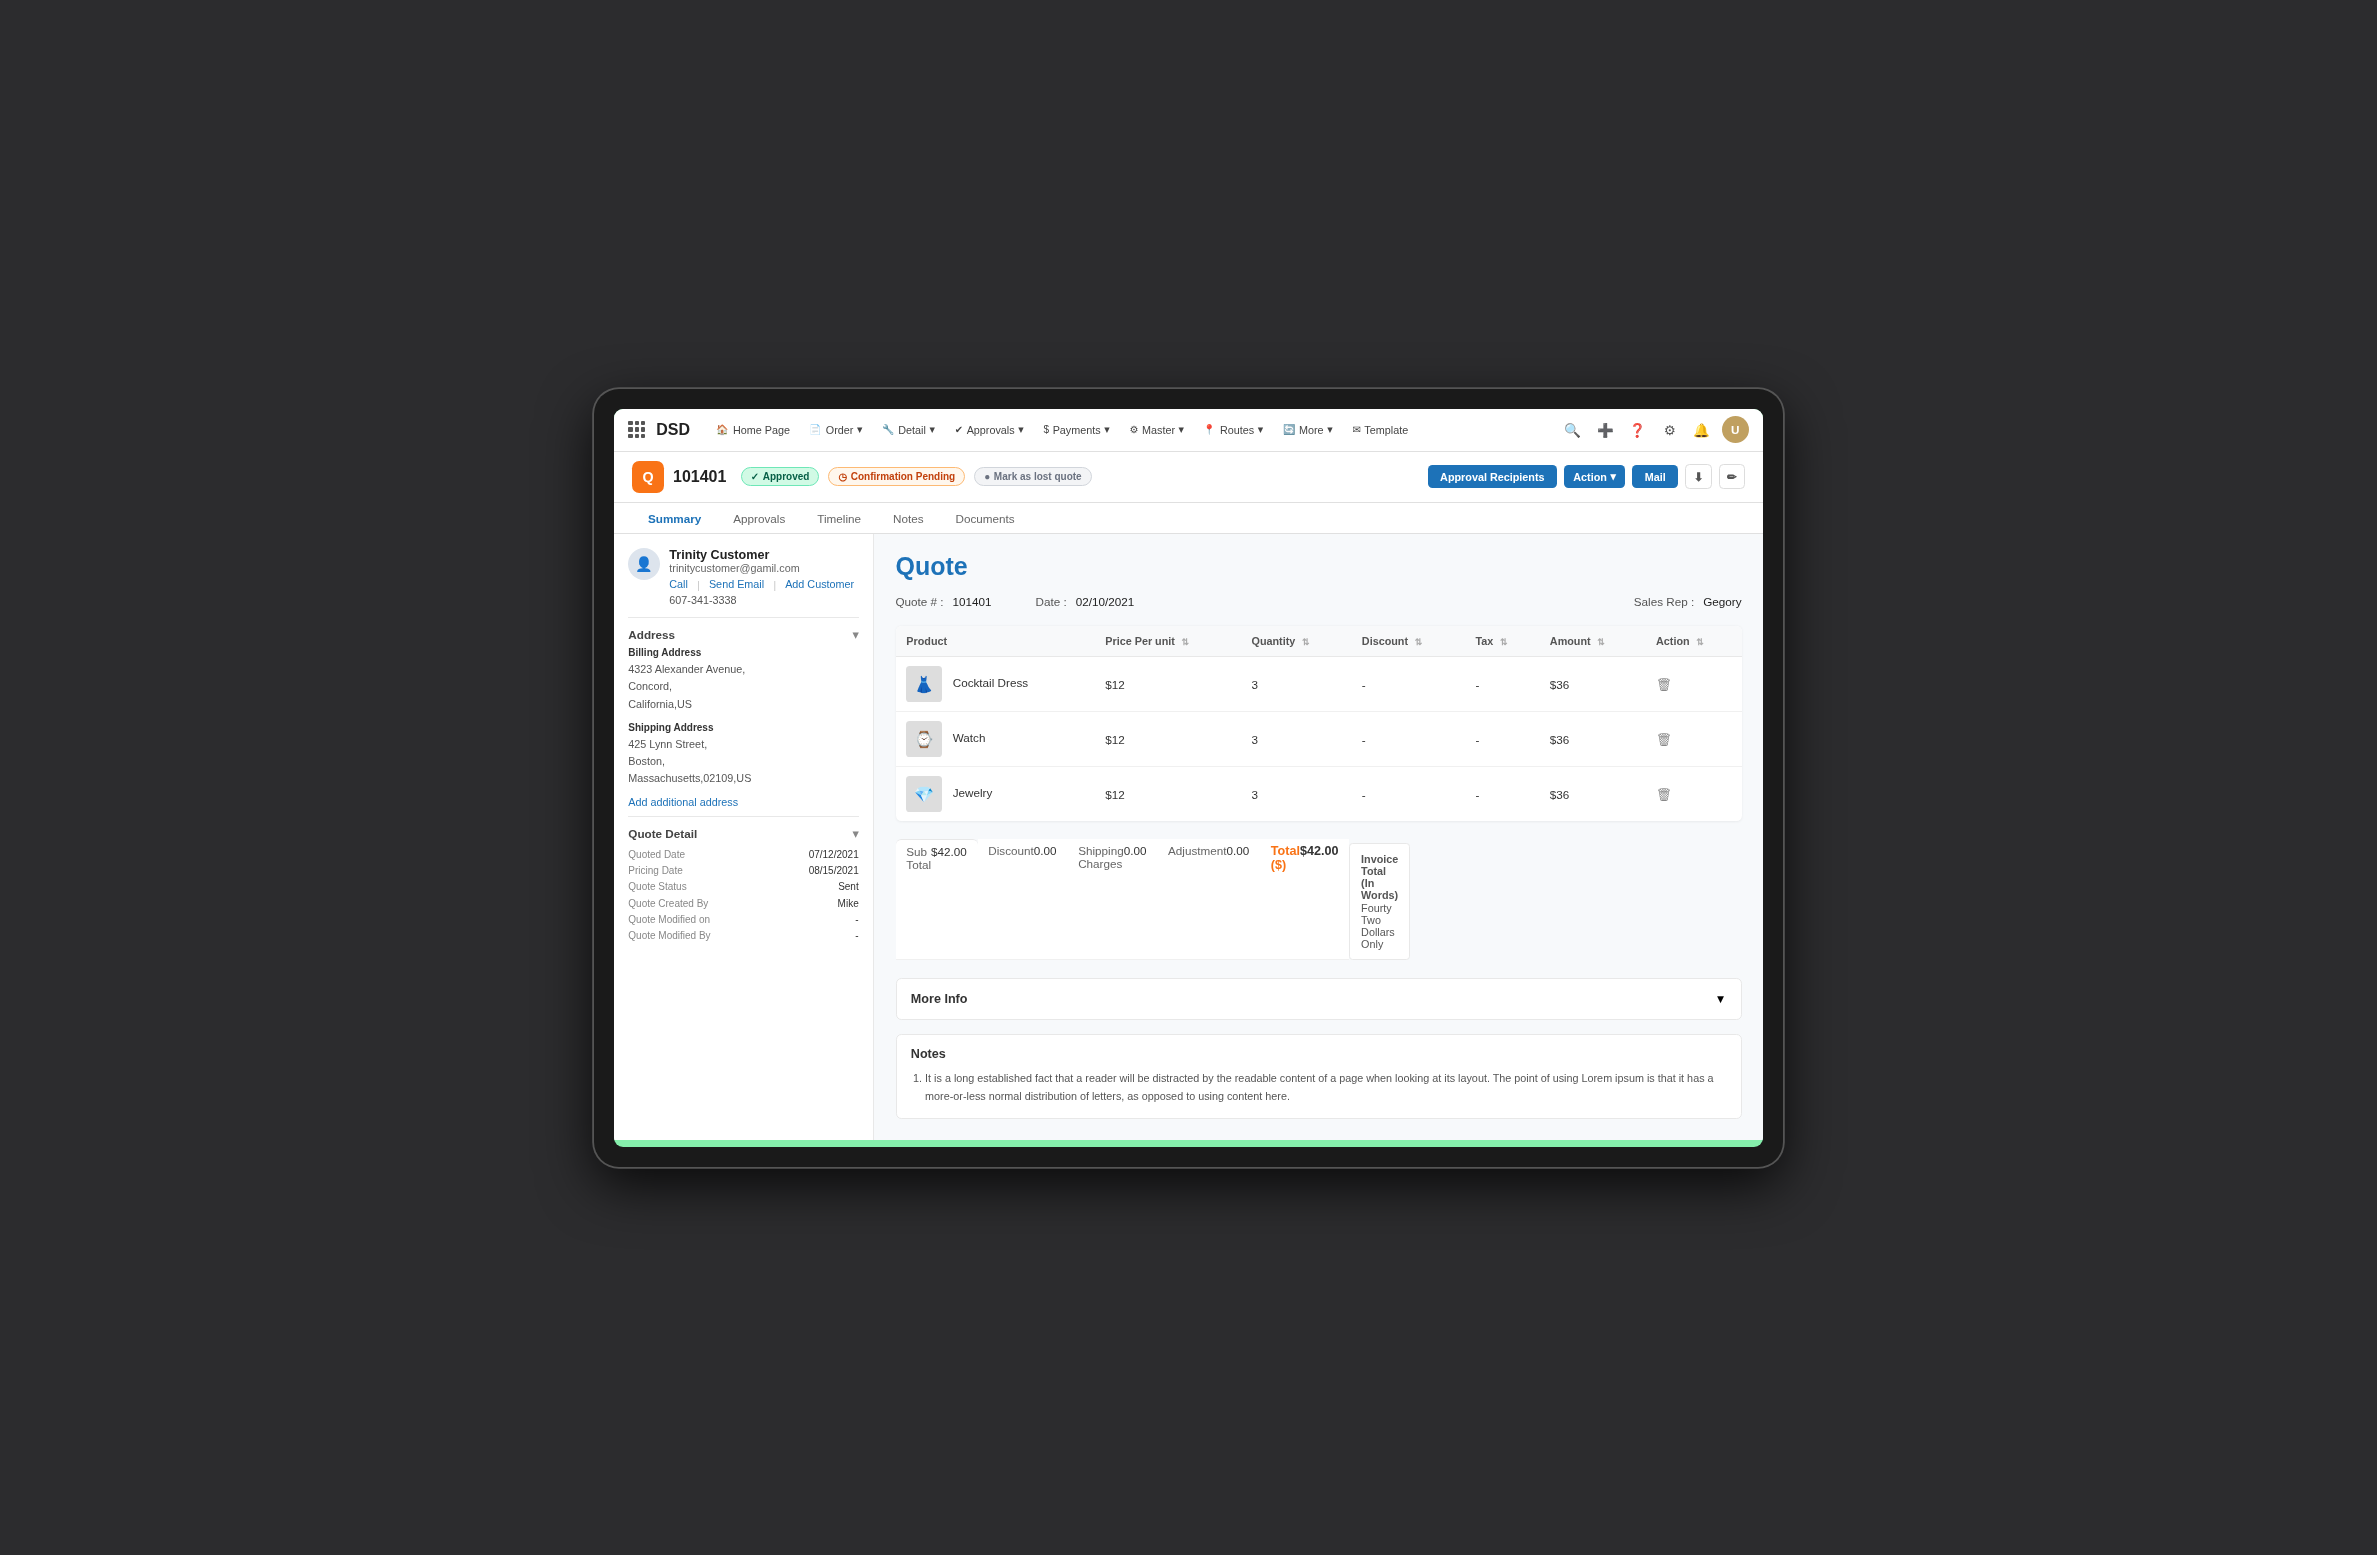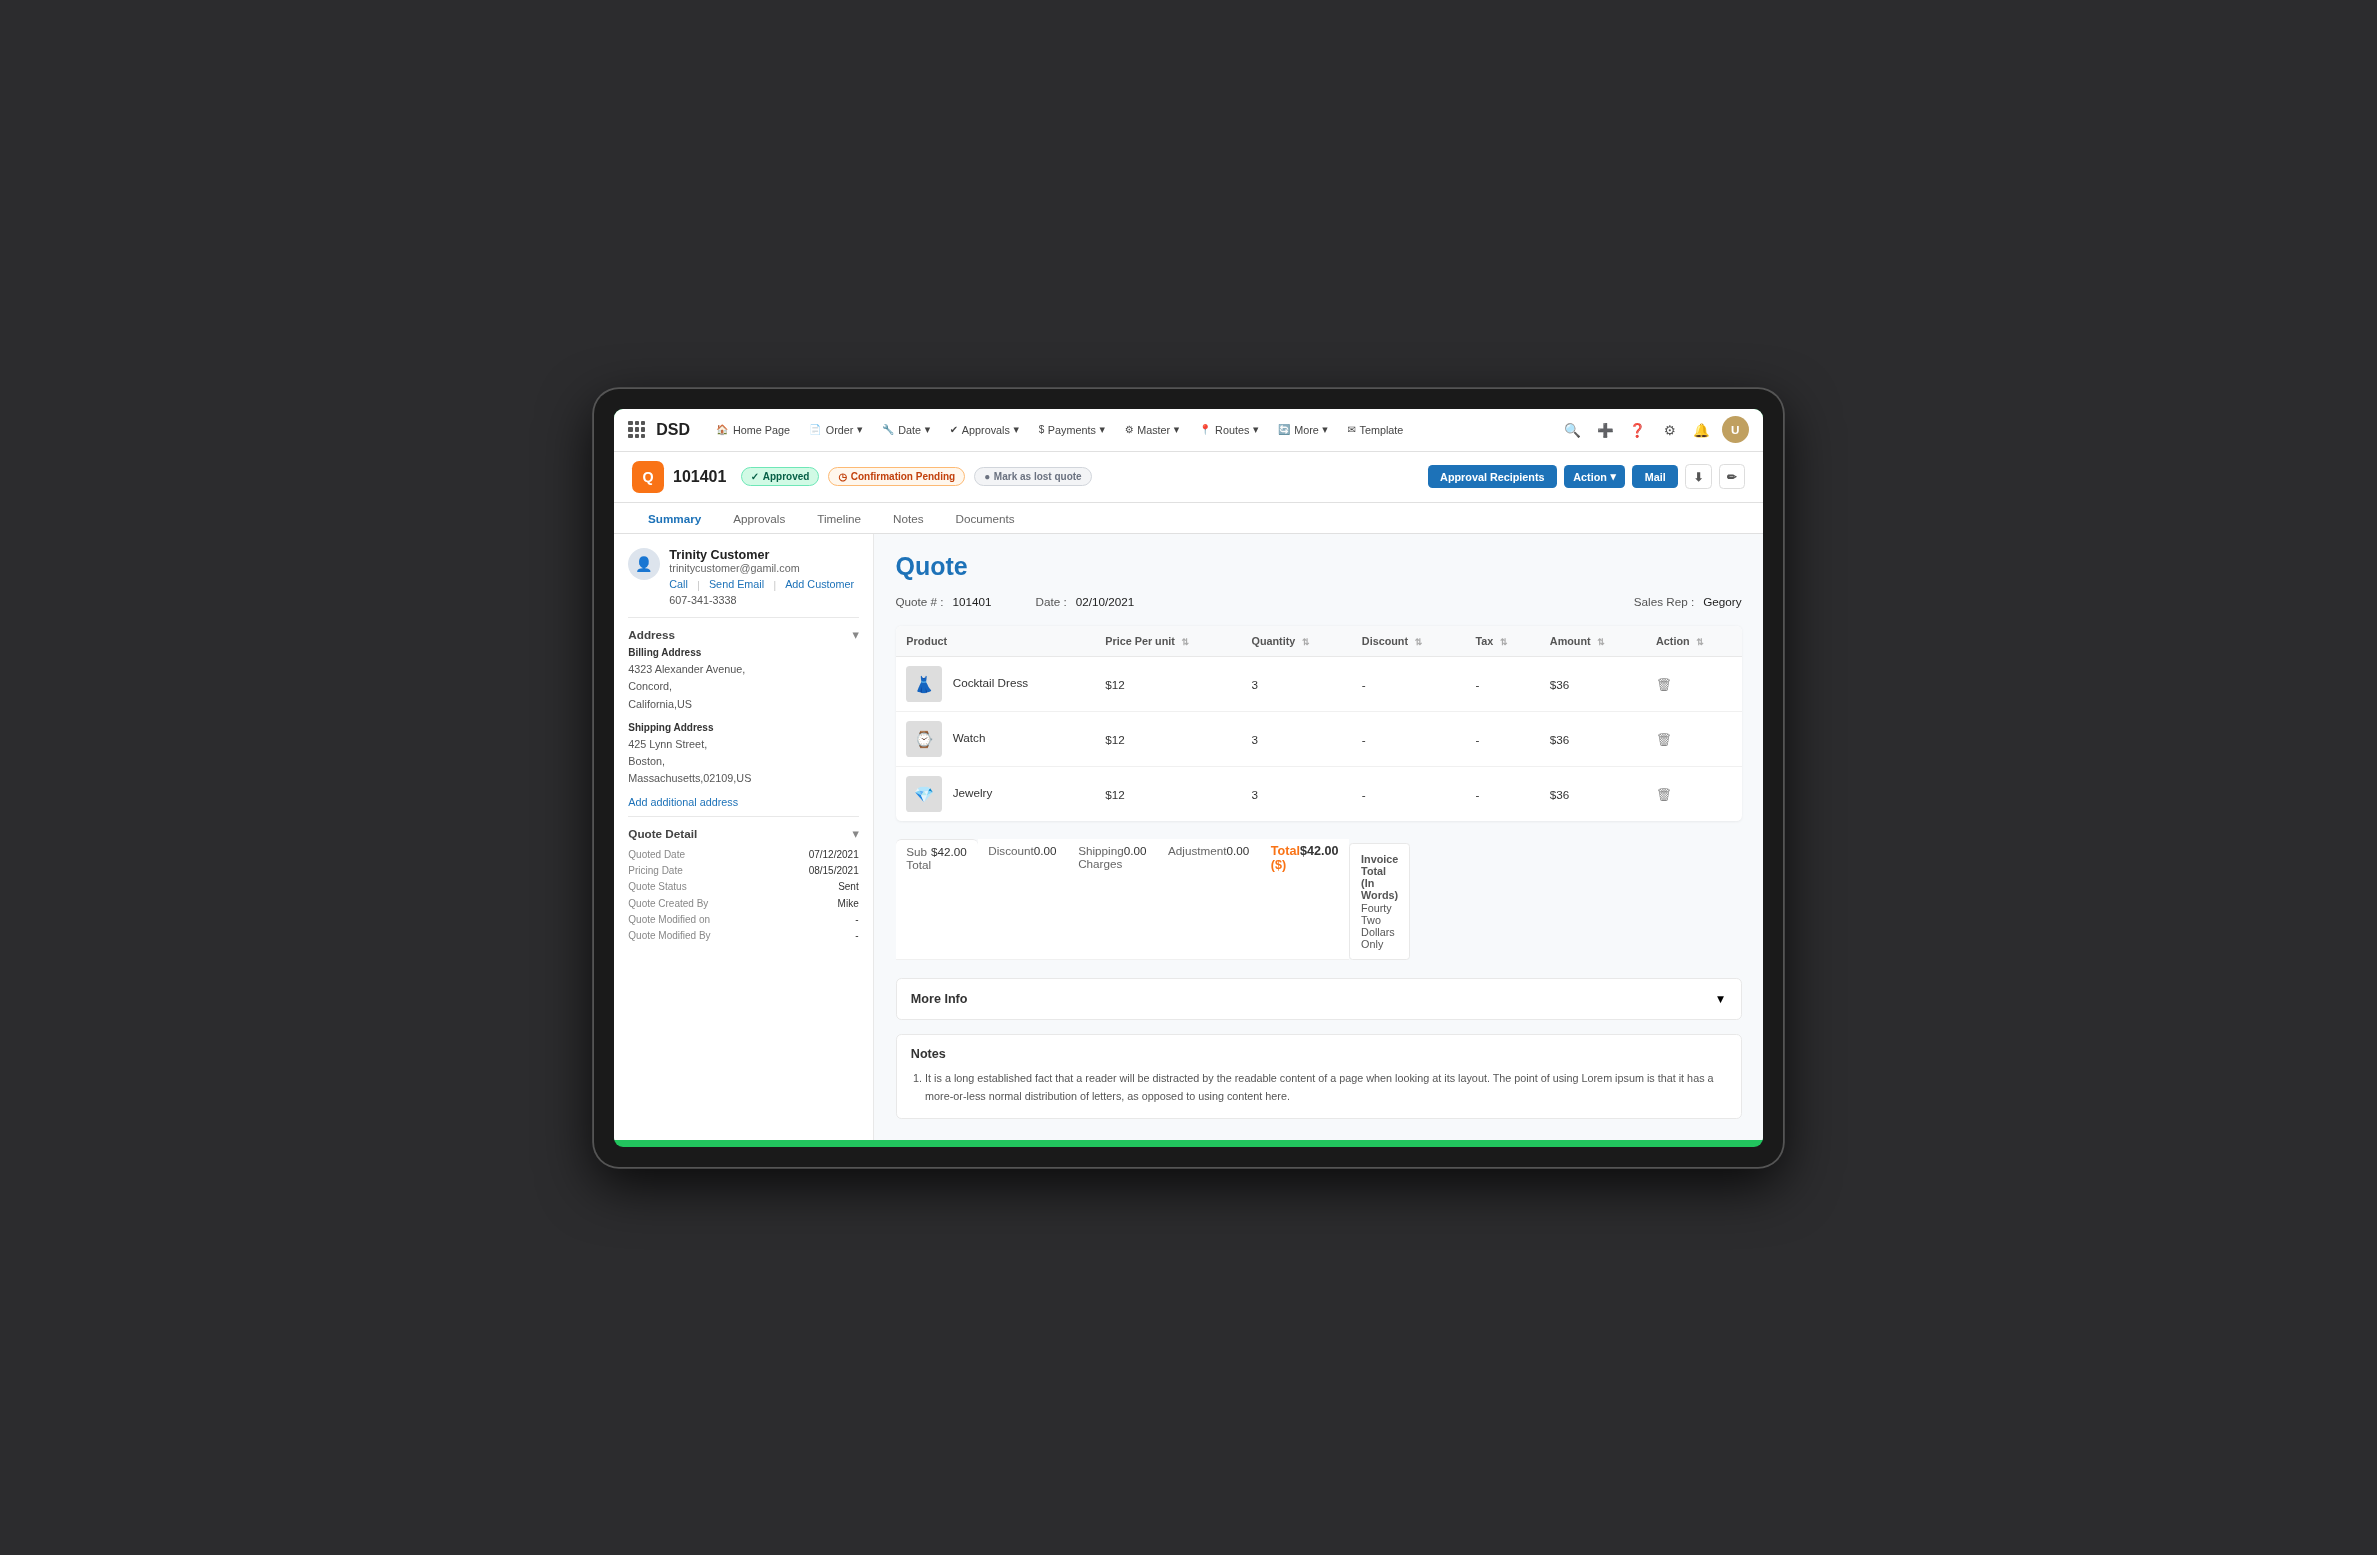--- a/index.html
+++ b/index.html
@@ -14,21 +14,21 @@
     }
     .device-frame {
       background: #1a1a1a;
       border-radius: 25px;
       padding: 20px;
       width: 1189px;
       min-height: 778px;
       box-shadow: 0 0 0 1.8px #555, 0 18px 54px rgba(0,0,0,0.8);
     }
     .screen {
-      background: #22c55e;
+      background: #86efac;
       border-radius: 9px;
       overflow: hidden;
       width: 100%;
       min-height: 738px;
     }
 
     
     .top-nav {
       background: #fff;
       border-bottom: 0.9px solid #e0e0e0;
@@ -503,21 +503,21 @@
           <span class="nav-icon">🏠</span>
           <span>Home Page</span>
         </div>
         <div class="nav-item">
           <span class="nav-icon">📄</span>
           <span>Order</span>
           <span>▾</span>
         </div>
         <div class="nav-item">
           <span class="nav-icon">🔧</span>
-          <span>Date</span>
+          <span>Detail</span>
           <span>▾</span>
         </div>
         <div class="nav-item">
           <span class="nav-icon">✔</span>
           <span>Approvals</span>
           <span>▾</span>
         </div>
         <div class="nav-item">
           <span class="nav-icon">$</span>
           <span>Payments</span>

